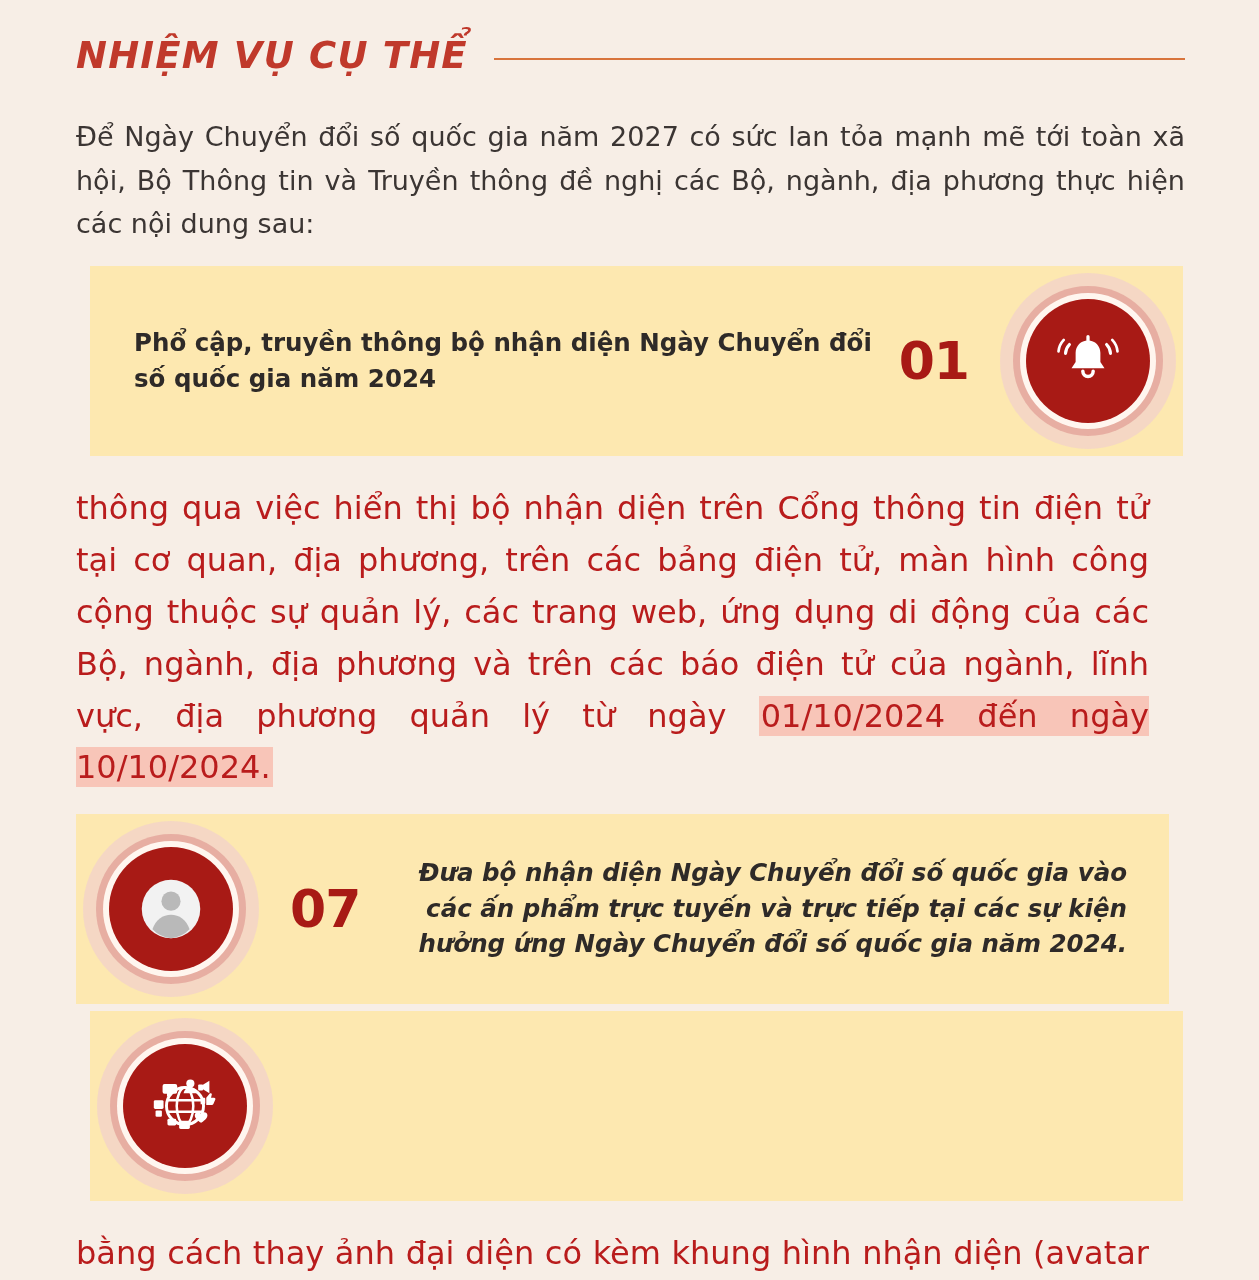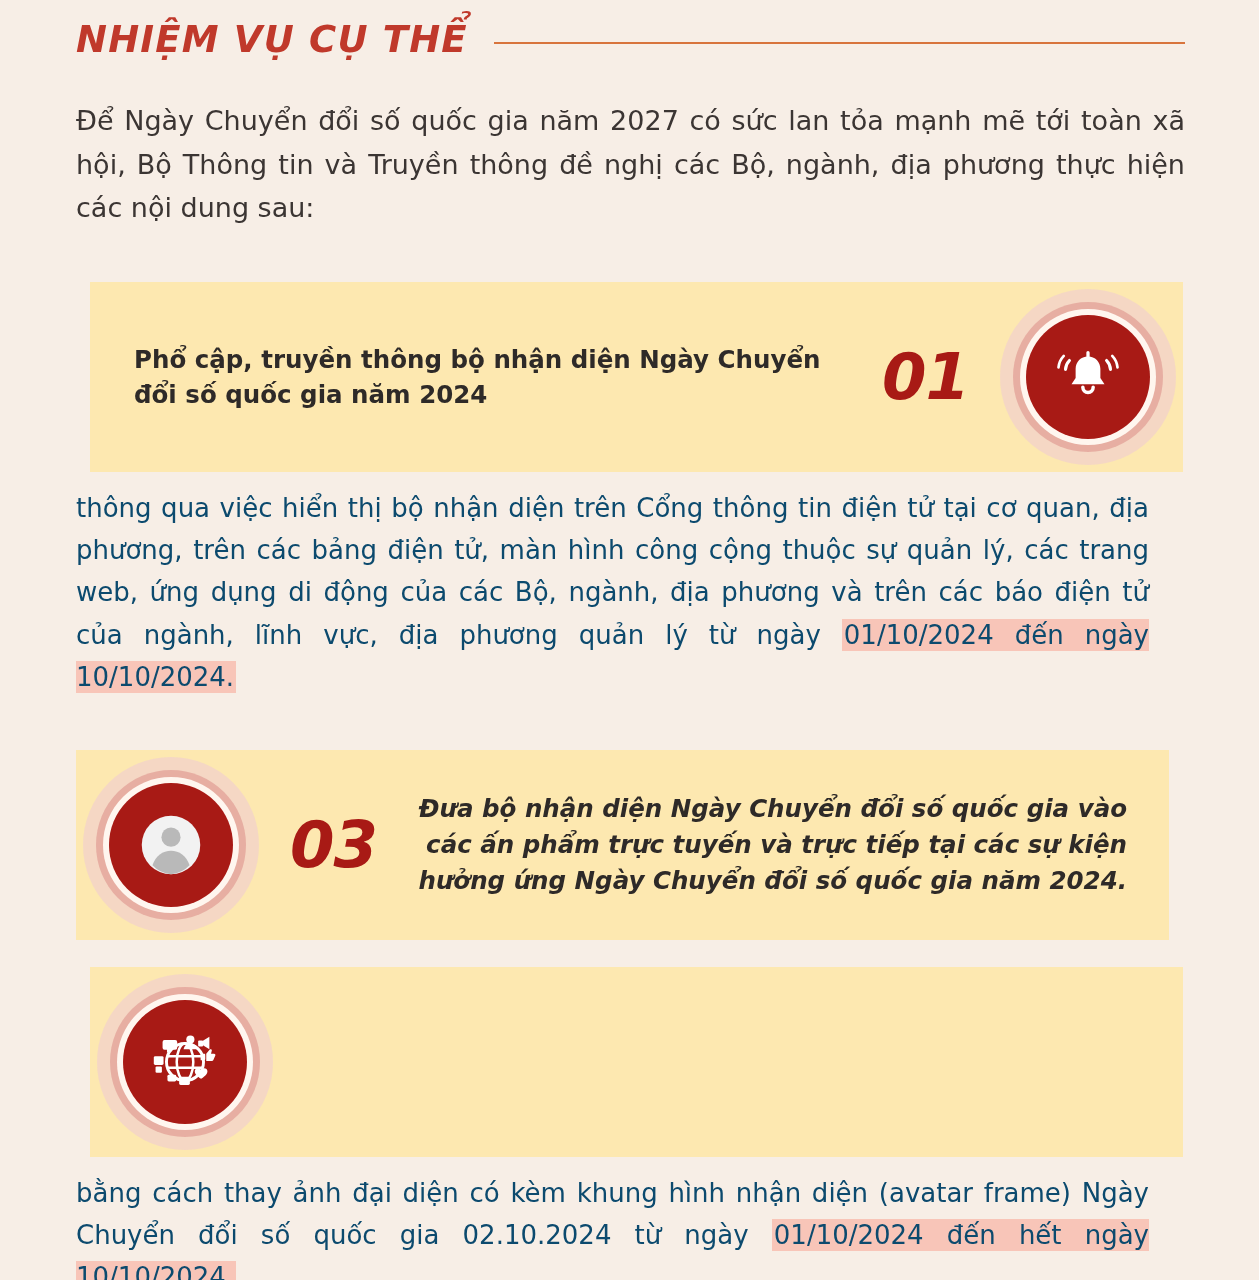--- a/index.html
+++ b/index.html
@@ -19,21 +19,21 @@
     width: 1259px;
     min-height: 1280px;
     padding: 0;
     box-sizing: border-box;
   }
 
   
   .header {
     display: flex;
     align-items: center;
-    padding: 18px 74px 0 76px;
+    padding: 34px 74px 0 76px;
   }
   .header-title {
     font-family: "DejaVu Sans", "Liberation Sans", sans-serif;
     font-size: 37px;
     font-weight: bold;
     font-style: italic;
     letter-spacing: 1.2px;
     color: #c0392b;
     white-space: nowrap;
     text-transform: uppercase;
@@ -51,24 +51,24 @@
     margin: 38px 74px 0 76px;
     font-size: 27px;
     line-height: 1.62;
     color: #3b3533;
     text-align: justify;
   }
 
   
   .card {
     position: relative;
-    margin-top: 52px;
+    margin-top: 32px;
     height: 165px;
     display: flex;
-    align-items: flex-start;
+    align-items: center;
   }
   .card.left-bar {
     margin-left: 76px;
     margin-right: 76px;
   }
   .card-body {
     position: relative;
     flex: 1;
     background: #fde8b0;
     display: flex;
@@ -87,22 +87,21 @@
     color: #2e2a28;
     padding: 0 0 0 42px;
     flex: 1;
   }
   .card.align-right .card-text {
     text-align: right;
     padding: 0 42px 0 0;
     font-style: italic;
   }
   .num {
-    font-size: 64px;
-    font-style: italic;
+    font-size: 52px;
     font-weight: bold;
     color: #a81a15;
     padding: 0 24px;
     line-height: 1;
     letter-spacing: -1px;
   }
 
   
   .badge-wrap {
     position: relative;
@@ -138,23 +137,23 @@
     display: flex;
     align-items: center;
     justify-content: center;
     box-shadow: 0 0 0 6px #fff6ef;
   }
   .badge svg { display: block; }
 
   
   .para {
     margin: 40px 110px 0 76px;
-    font-size: 26px;
+    font-size: 32px;
     line-height: 1.62;
-    color: #0c4a6e;
+    color: #b91c1c;
     text-align: justify;
   }
   .hl {
     background: #f8c5b8;
     padding: 1px 2px;
   }
   .last-para { padding-bottom: 50px; }
 
   
   .card-01 .card-text { padding-left: 44px; }
@@ -210,21 +209,21 @@
         <div class="badge">
           <span>
             <svg width="72" height="72" viewBox="0 0 64 64">
               <circle cx="32" cy="32" r="26" fill="#f2f2f2"></circle>
               <circle cx="32" cy="25" r="8.5" fill="#b9b9b9"></circle>
               <path d="M15.5 50c2.8-8.6 9.2-13 16.5-13s13.7 4.4 16.5 13A26 26 0 0 1 32 58a26 26 0 0 1-16.5-8z" fill="#b9b9b9"></path>
             </svg>
           </span>
         </div>
       </div>
-      <div class="num">03</div>
+      <div class="num">07</div>
       <div class="card-text">Đưa bộ nhận diện Ngày Chuyển đổi số quốc gia vào các ấn phẩm trực tuyến và trực tiếp tại các sự kiện hưởng ứng Ngày Chuyển đổi số quốc gia năm 2024.</div>
     </div>
     <div class="bar"></div>
   </div>
 
   <div class="card card-03 left-bar">
     <div class="bar"></div>
     <div class="card-body">
       <div class="badge-wrap">
         <div class="halo-outer"></div>

